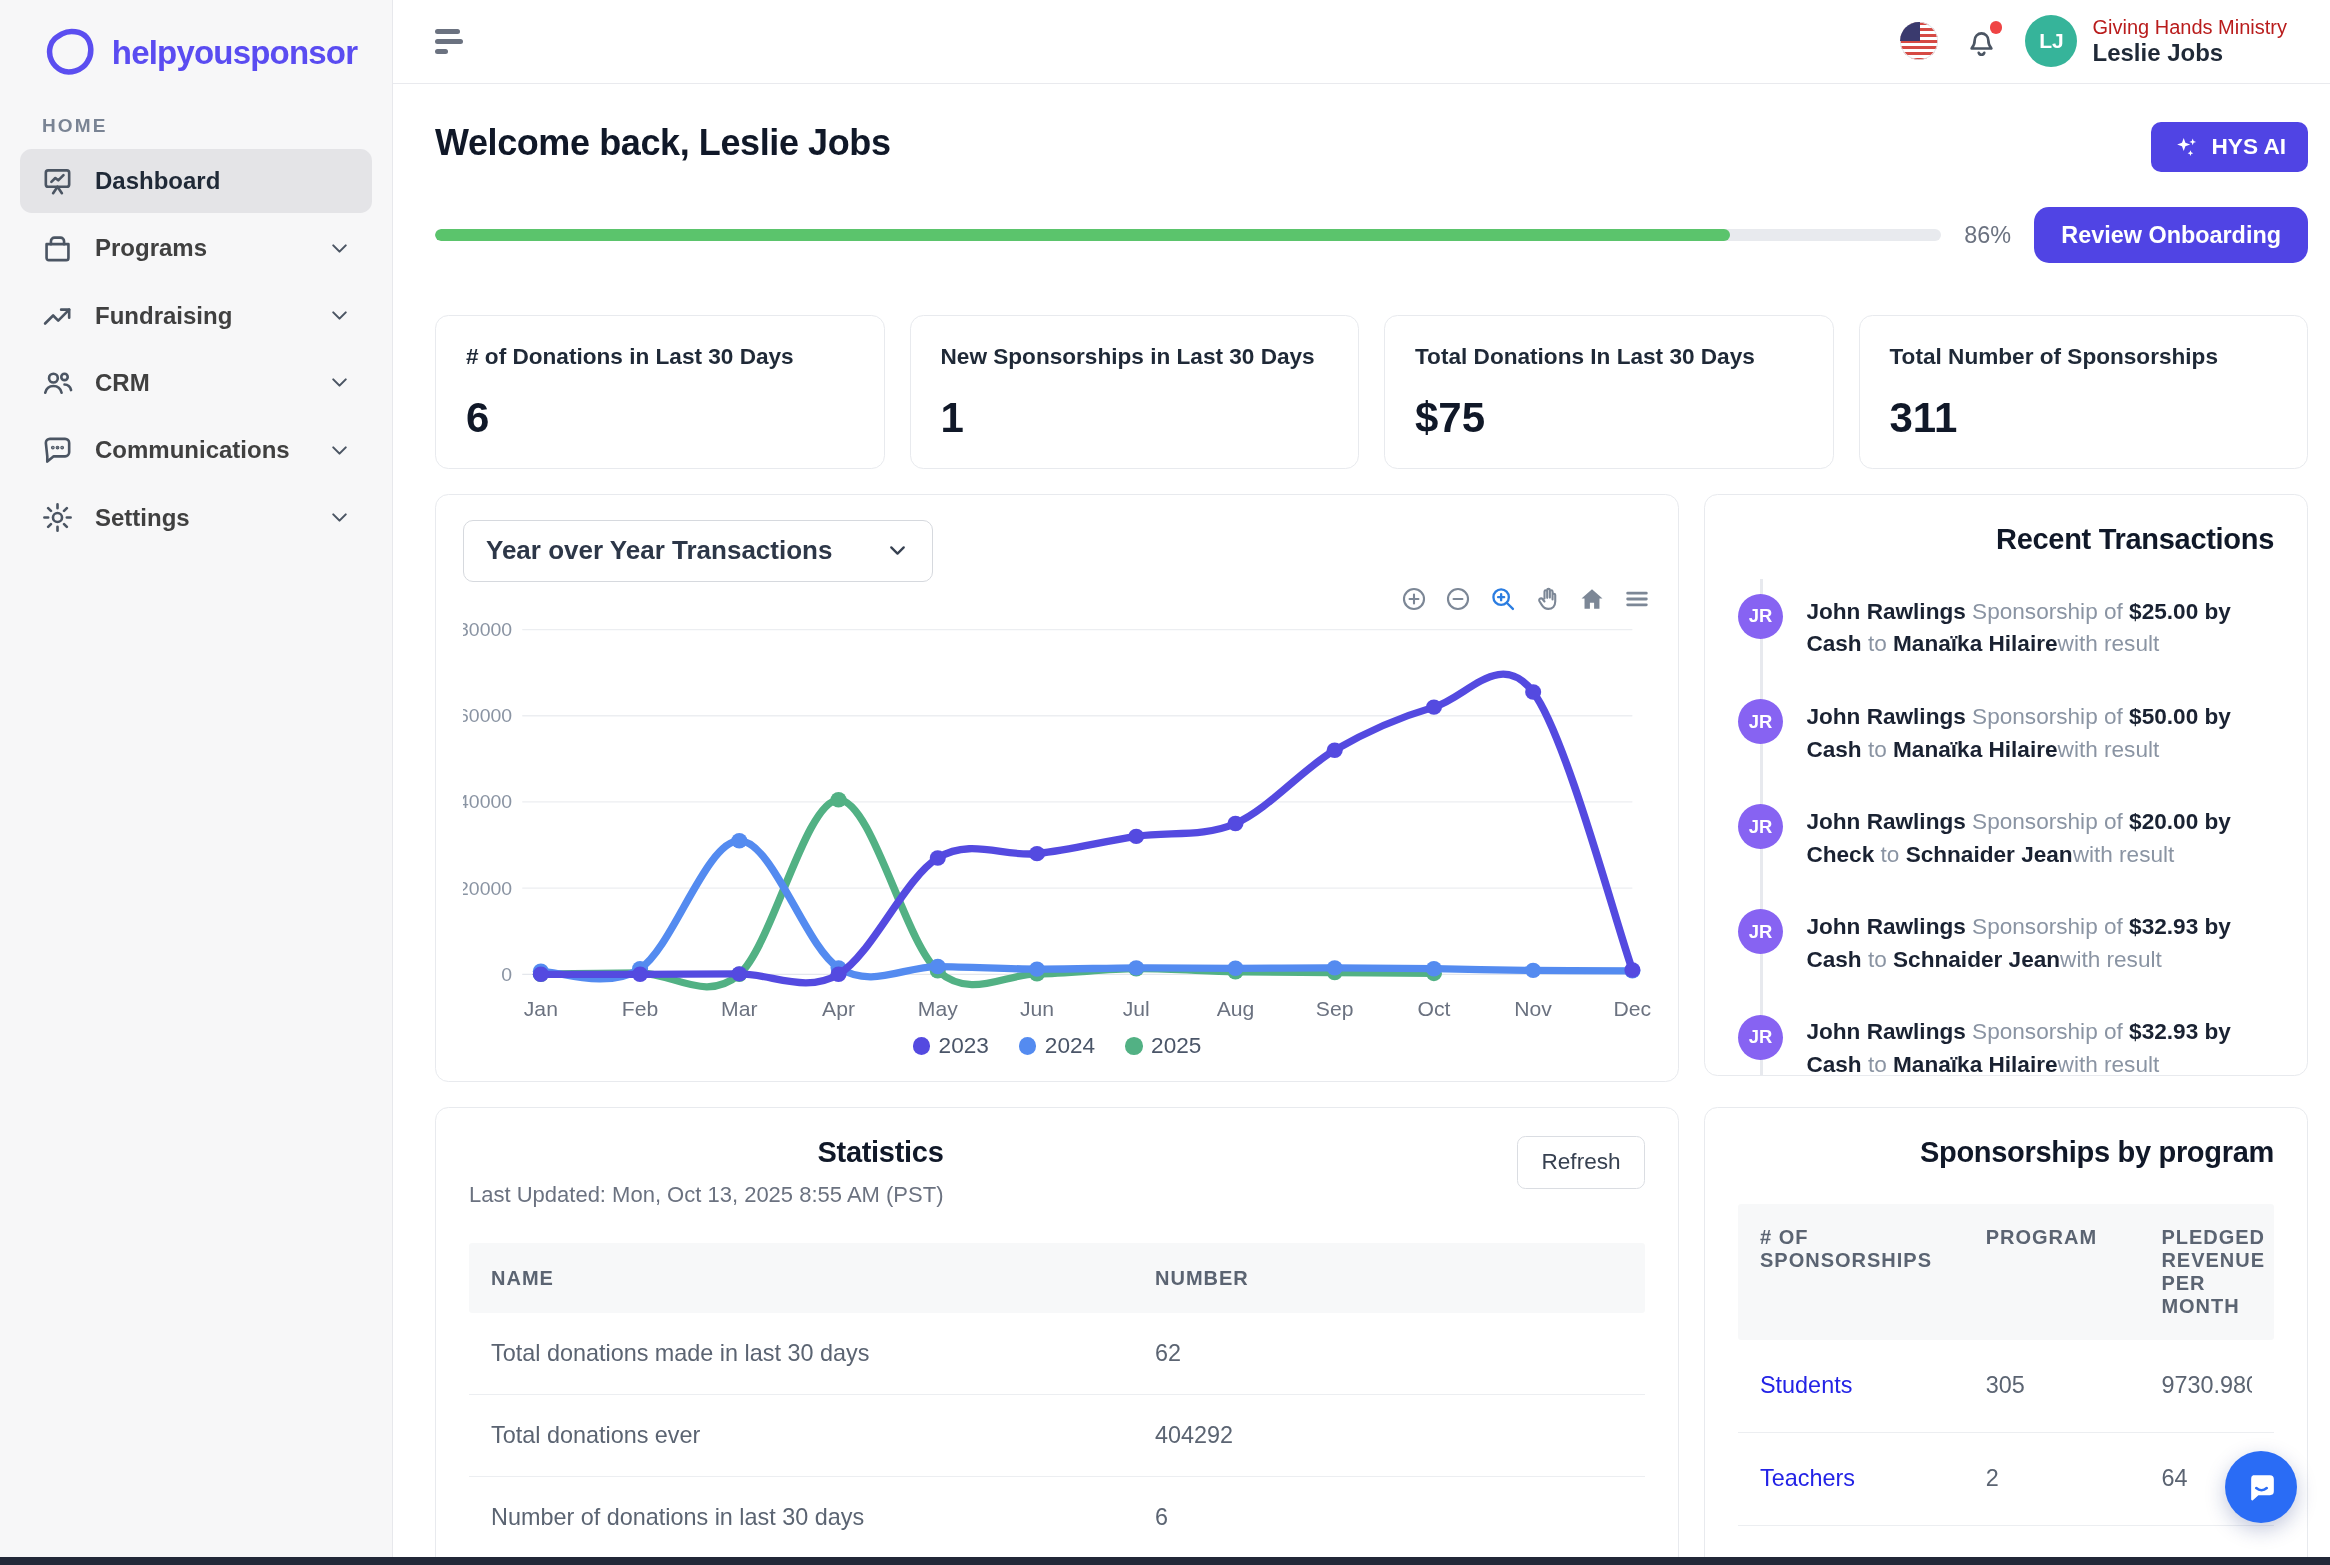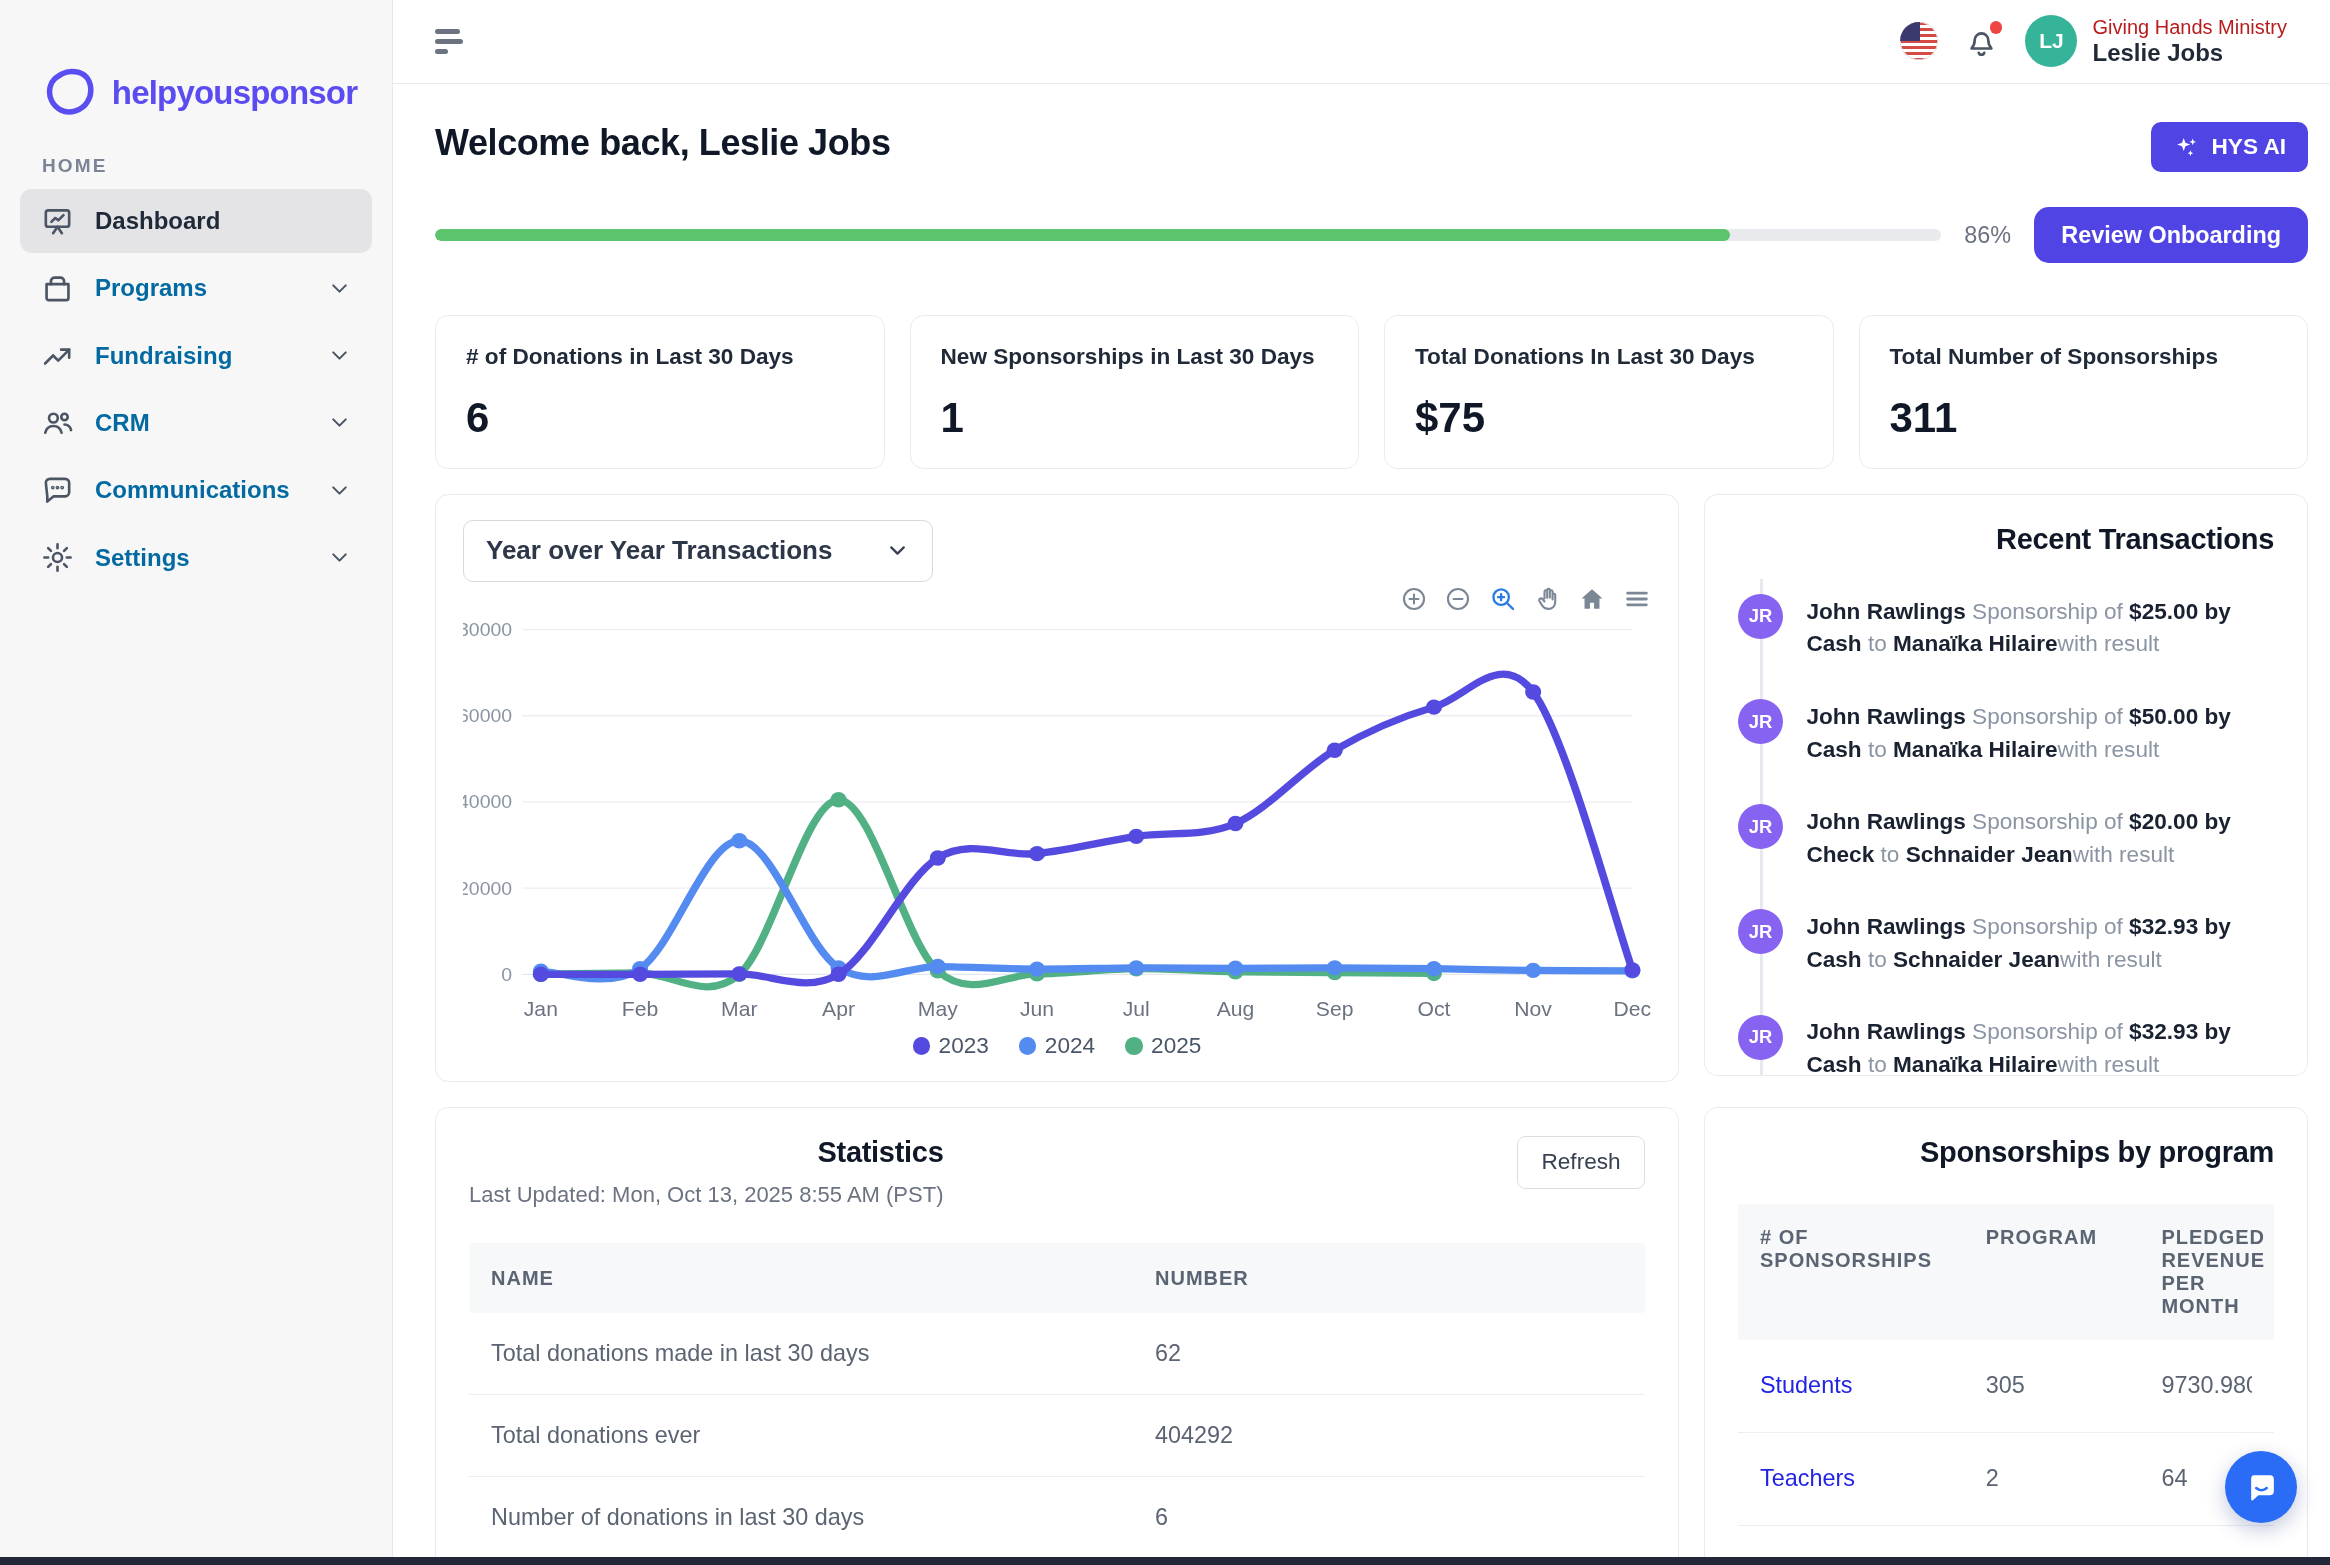--- a/index.html
+++ b/index.html
@@ -3,26 +3,26 @@
 <meta charset="utf-8">
 <style>
   * { margin:0; padding:0; box-sizing:border-box; }
   html,body { width:2330px; height:1566px; overflow:hidden; background:#fff;
     font-family:"Liberation Sans", sans-serif; color:#1a2232; }
   .screen { position:relative; width:2330px; height:1566px; display:flex; overflow:hidden; background:#fff; }
 
   
   .sidebar { width:393px; flex:0 0 393px; background:#f7f7f8; border-right:0.8px solid #e7e8ec;
     padding:28.4px 20px; display:flex; flex-direction:column; }
-  .brand { display:flex; align-items:center; gap:13.4px; padding-left:23.4px;margin-top:40px; }
+  .brand { display:flex; align-items:center; gap:13.4px; padding-left:23.4px; }
   .brand svg { width:55px; height:49px; }
   .brand-name { font-size:33px; font-weight:800; color:#5a4cf1; letter-spacing:-0.8px; }
   .nav-section { margin:38px 0 11.7px 22px; font-size:19px; font-weight:700; letter-spacing:2.1px; color:#7a8494; }
   .nav-item { display:flex; align-items:center; gap:20px; height:64px; padding:0 20px; border-radius:11.7px;
-    color:#0369a1; font-size:24px; font-weight:600; cursor:pointer; margin-bottom:3.3px; }
+    color:#404040; font-size:24px; font-weight:600; cursor:pointer; margin-bottom:3.3px; }
   .nav-item.active { background:#e4e4e7; color:#1f2937; }
   .nav-item .icon { display:flex; width:35px; height:35px; color:#4b5563; }
   .nav-item .icon svg { width:35px; height:35px; }
   .nav-item .chev { margin-left:auto; display:flex; color:#4b5563; }
   .nav-item .chev svg { width:25px; height:25px; }
 
   
   .main { flex:1; display:flex; flex-direction:column; min-width:0; }
   .topbar { height:84px; flex:0 0 84px; border-bottom:0.8px solid #e9eaee; display:flex; align-items:center;
     padding:0 43px 0 42px; background:#fff; }

